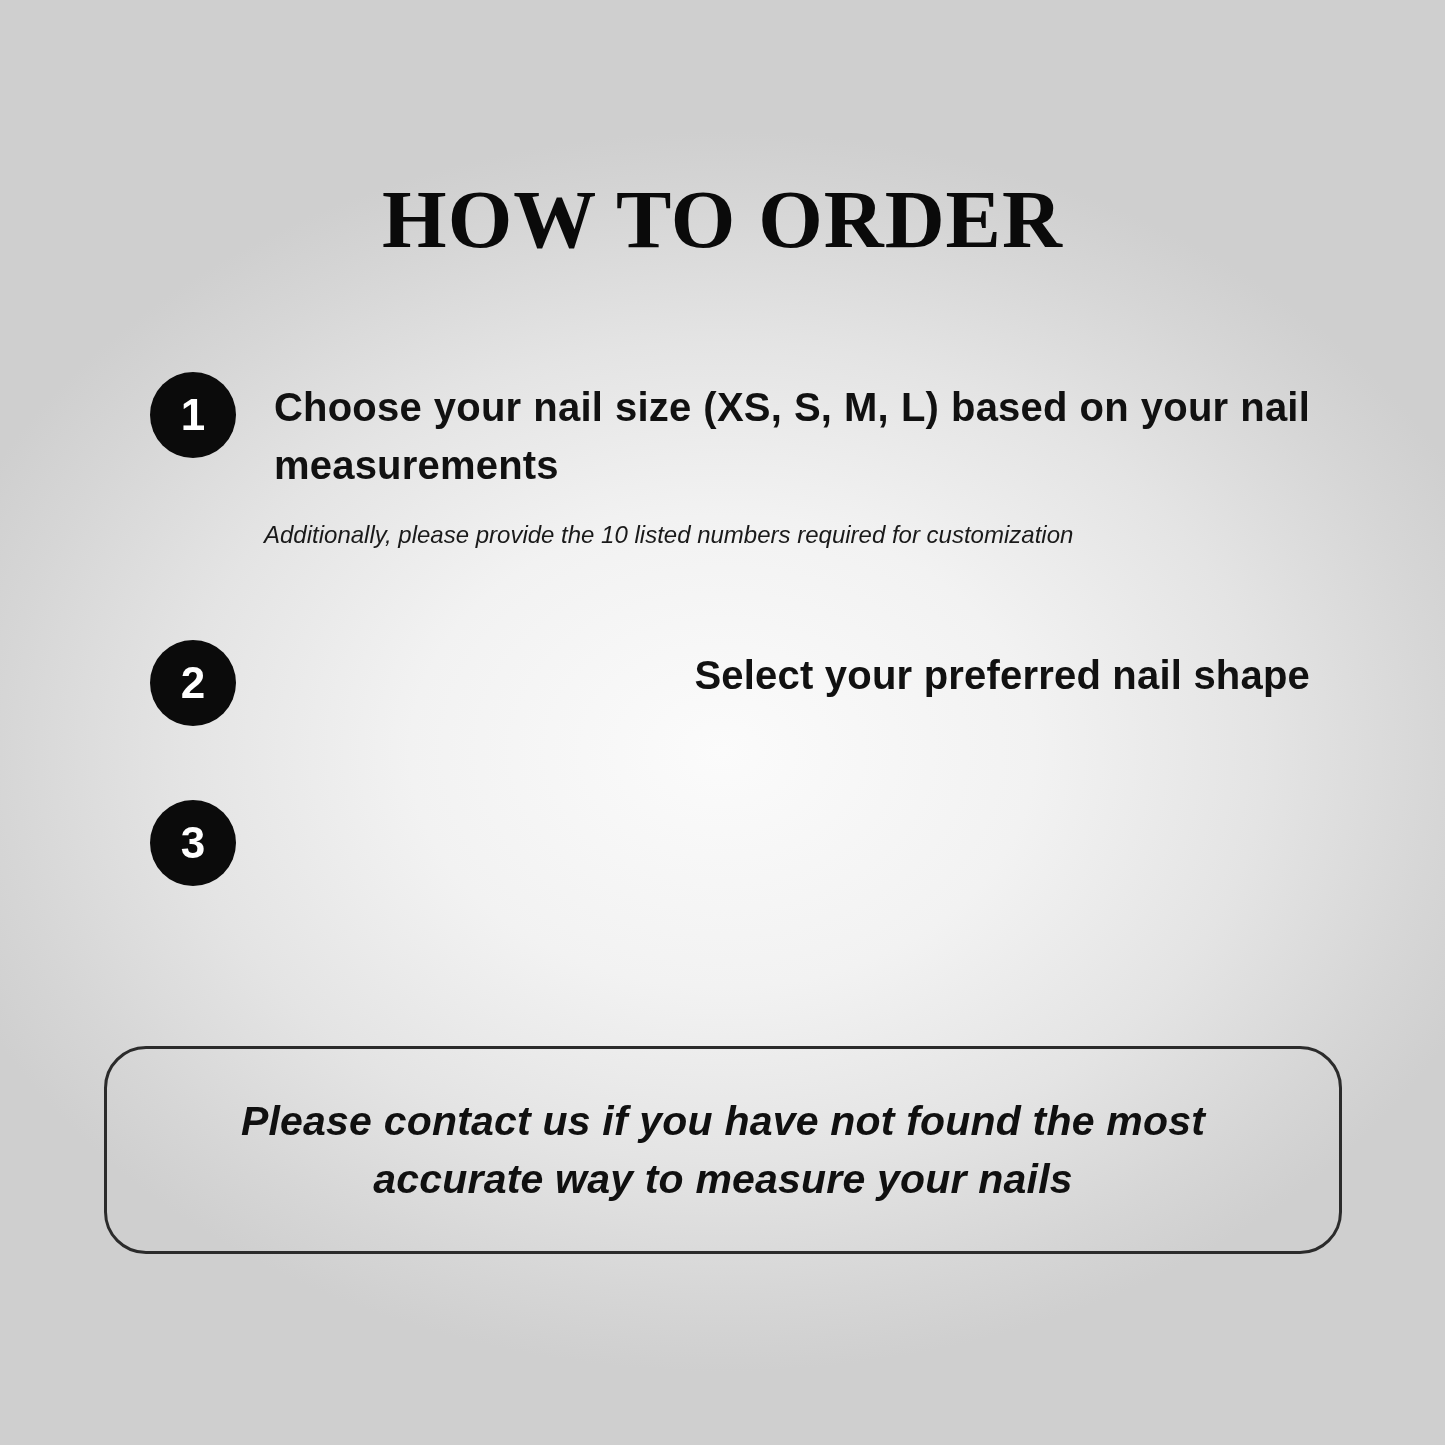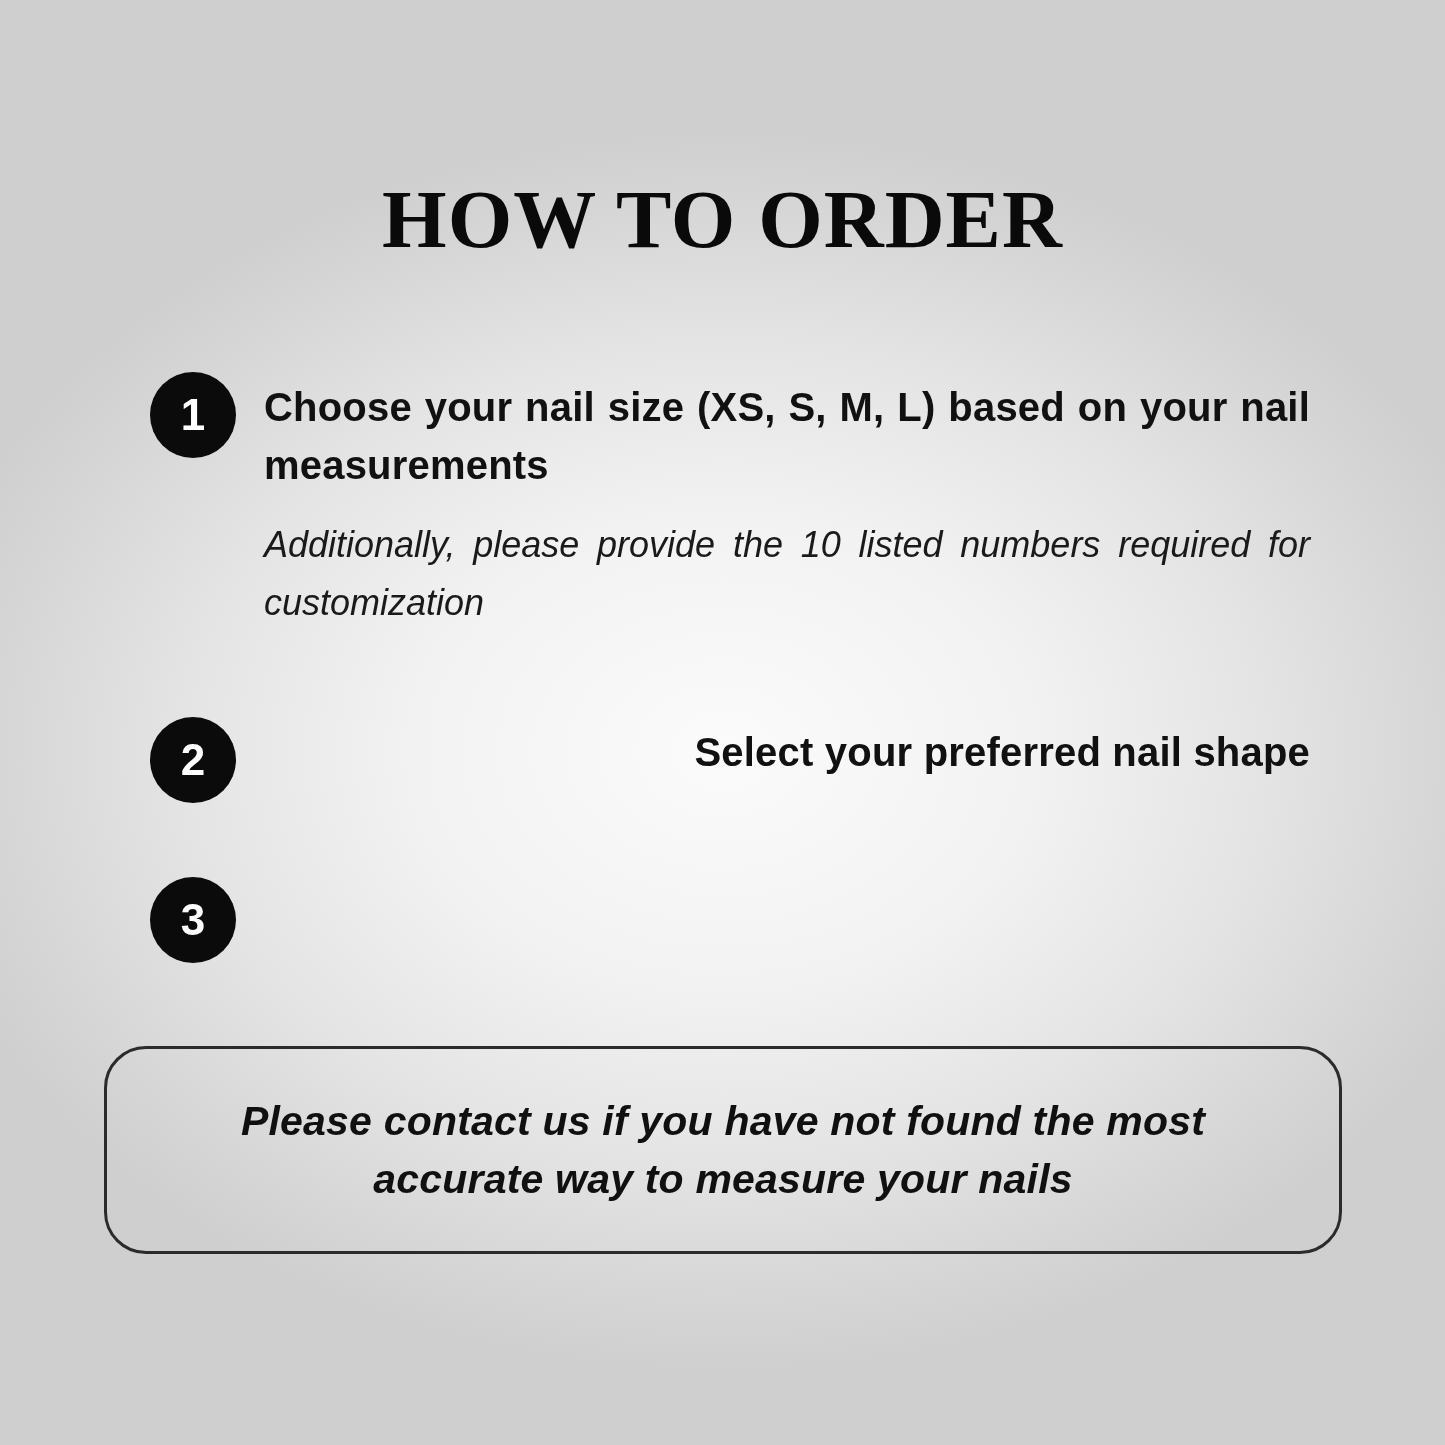--- a/index.html
+++ b/index.html
@@ -71,31 +71,32 @@
   }
 
   .step-title {
     font-size: 40px;
     font-weight: bold;
     color: #111111;
     line-height: 1.45;
     text-align: justify;
     text-justify: inter-word;
     letter-spacing: 0.2px;
+    margin-left: 10px;
   }
   .step-title.nowrapjustify {
     text-align: justify;
   }
   .step-title.single {
     text-align: right;
   }
 
   .step-note {
     margin-top: 22px;
-    font-size: 36px;
+    font-size: 24px;
     font-style: italic;
     color: #1a1a1a;
     line-height: 1.6;
     text-align: justify;
     text-justify: inter-word;
   }
 
   .gap-1 { height: 86px; }
   .gap-2 { height: 74px; }
 

